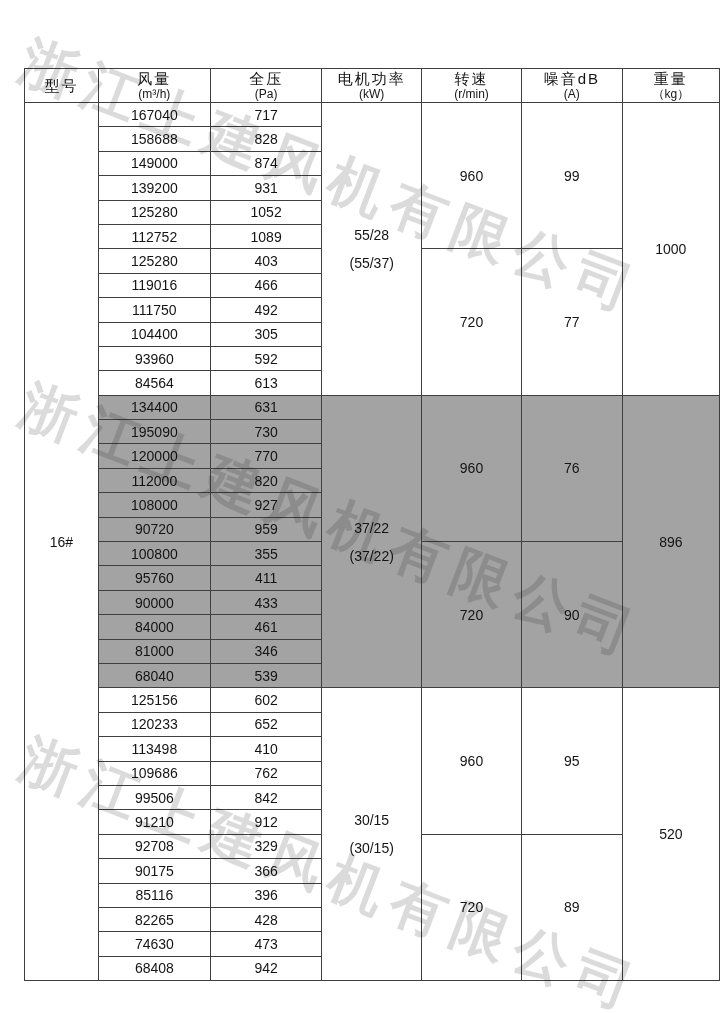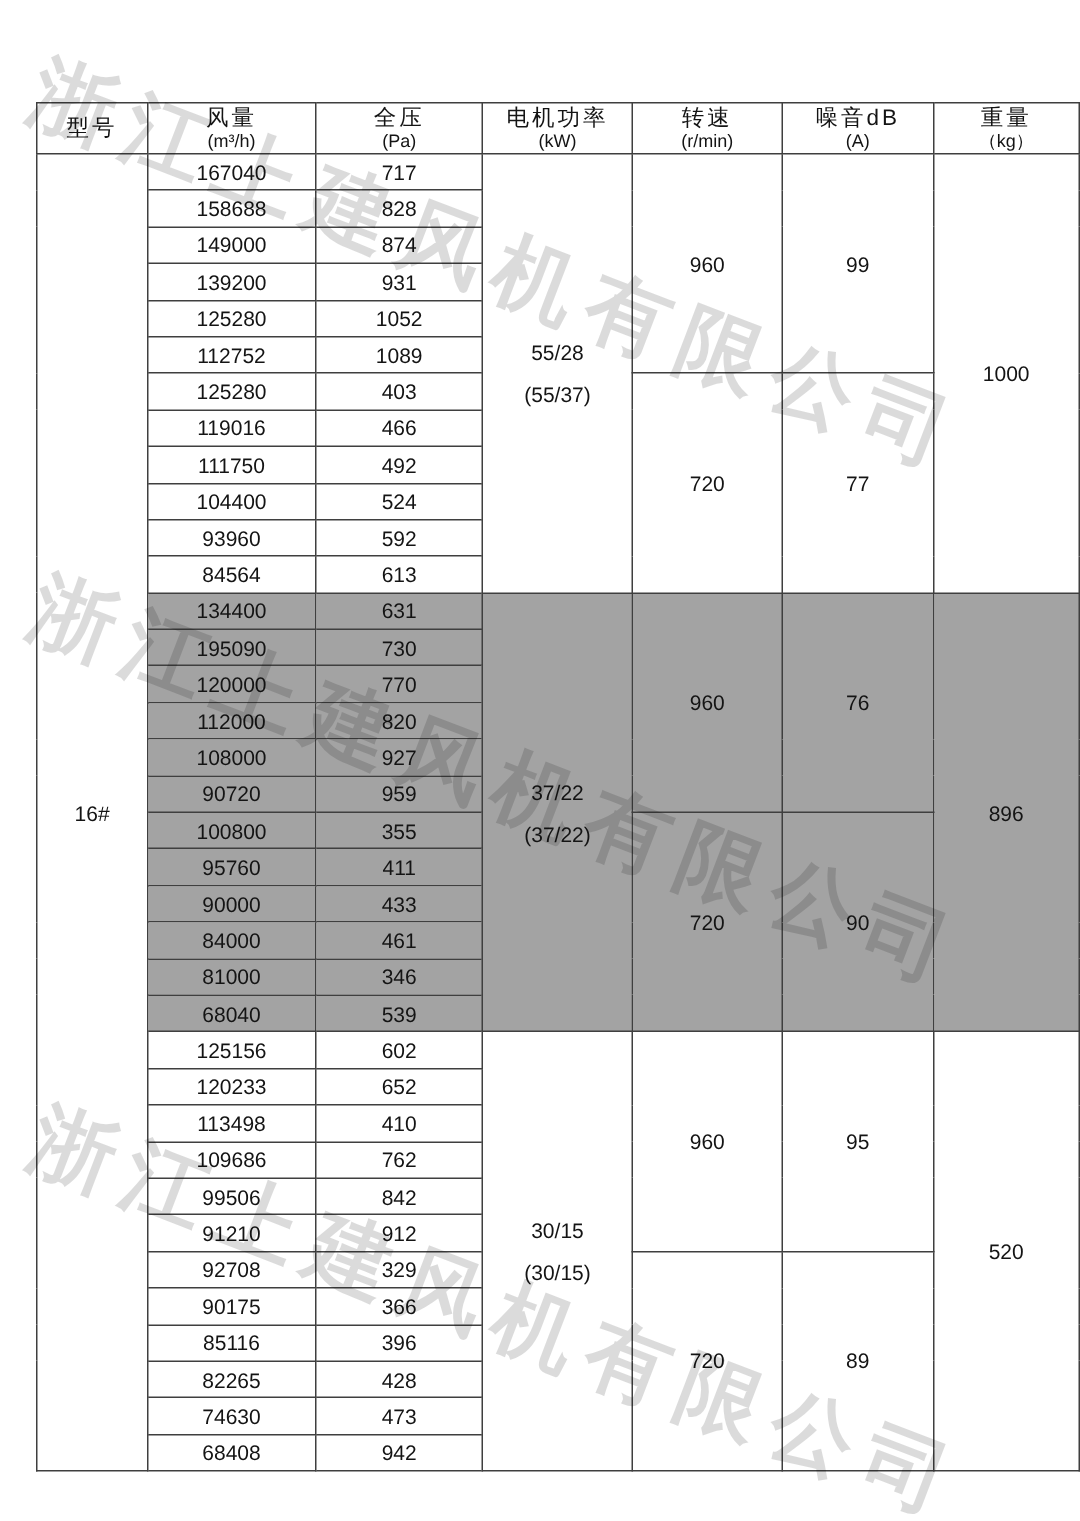--- a/index.html
+++ b/index.html
@@ -138,21 +138,21 @@
           <tr>
             <td class="airflow-cell">119016</td>
             <td class="pressure-cell">466</td>
           </tr>
           <tr>
             <td class="airflow-cell">111750</td>
             <td class="pressure-cell">492</td>
           </tr>
           <tr>
             <td class="airflow-cell">104400</td>
-            <td class="pressure-cell">524</td>
+            <td class="pressure-cell">305</td>
           </tr>
           <tr>
             <td class="airflow-cell">93960</td>
             <td class="pressure-cell">592</td>
           </tr>
           <tr>
             <td class="airflow-cell">84564</td>
             <td class="pressure-cell">613</td>
           </tr>
           <tr>

